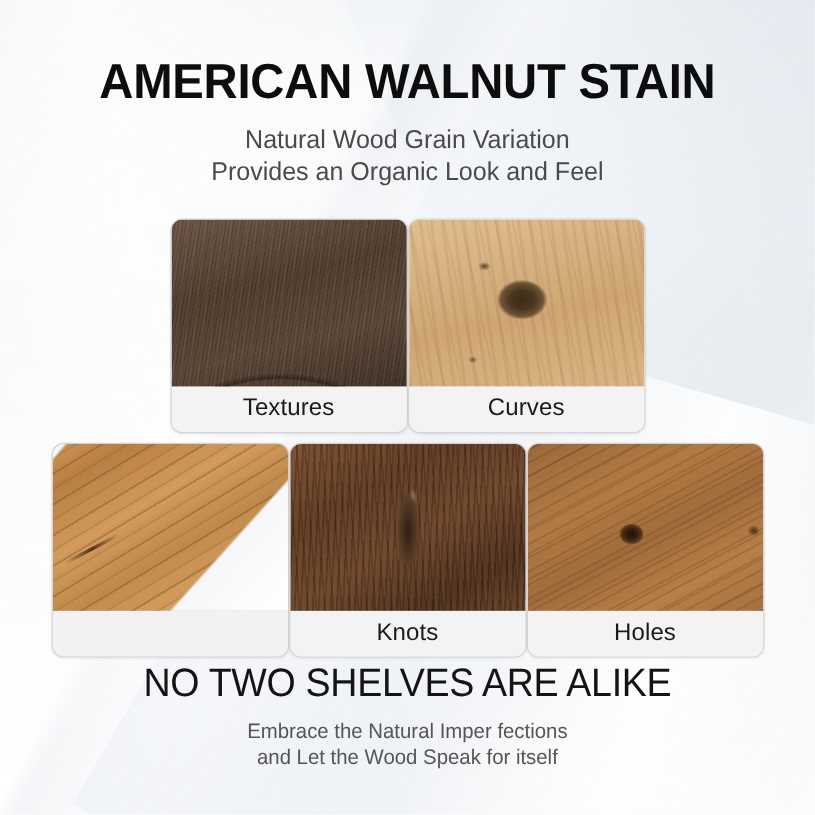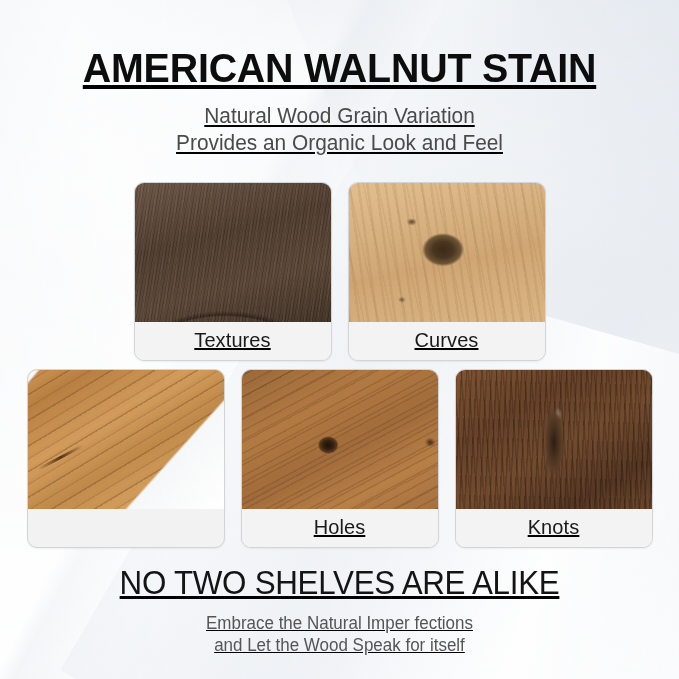--- a/index.html
+++ b/index.html
@@ -58,21 +58,21 @@
     background: linear-gradient(100deg, rgba(226,231,238,0.0) 0%, rgba(222,228,236,0.55) 50%, rgba(226,231,238,0.0) 100%);
     transform: rotate(30deg);
   }
   .sheen-c {
     left: 40%; bottom: -420px;
     width: 460px; height: 780px;
     background: linear-gradient(90deg, rgba(255,255,255,0) 0%, rgba(255,255,255,0.9) 50%, rgba(255,255,255,0) 100%);
     transform: rotate(16deg);
   }
 
-  .content { position: relative; z-index: 3; text-decoration: underline; }
+  .content { position: relative; z-index: 3; }
 
   
   .title-main {
     text-align: center;
     font-weight: 800;
     font-size: 41px;
     letter-spacing: -0.2px;
     color: #0d0d0d;
     line-height: 1;
     padding-top: 48px;
@@ -87,21 +87,21 @@
     line-height: 1.27;
     margin-top: 14px;
     transform: scaleX(0.97);
   }
   .subtitle div { white-space: nowrap; }
 
   
   .row {
     display: flex;
     justify-content: center;
-    gap: 16px;
+    gap: 0;
   }
   .row-top { margin-top: 24px; }
   .row-bottom { margin-top: 8px; }
 
   .card {
     width: 198px;
     border: 1px solid #d2d4d6;
     border-radius: 10px;
     background: #f2f2f2;
     overflow: hidden;
@@ -221,21 +221,21 @@
         rgba(96,58,26,0.24) 0px, rgba(96,58,26,0.24) 1px,
         rgba(176,124,70,0.12) 2px, rgba(176,124,70,0.12) 4px,
         rgba(205,156,100,0.0) 5px, rgba(205,156,100,0.0) 10px),
       repeating-linear-gradient(-28deg,
         rgba(60,34,14,0.16) 0px, rgba(60,34,14,0.16) 1px,
         rgba(255,255,255,0.0) 2px, rgba(255,255,255,0.0) 19px),
       linear-gradient(-28deg, #a4703f 0%, #b87f46 22%, #a06b3a 45%, #b27a42 68%, #99683a 100%);
   }
 
   
-  .footer-block { margin-top: 18px; }
+  .footer-block { margin-top: 4px; }
 
   .title-sub {
     text-align: center;
     font-size: 33px;
     font-weight: 500;
     color: #141414;
     letter-spacing: -0.3px;
     line-height: 1;
     transform: scaleX(0.95);
   }
@@ -283,27 +283,27 @@
 
     </div>
 
     <div class="row row-bottom">
 
       <div class="card">
         <div class="photo wood-curves"></div>
       </div>
 
       <div class="card">
+        <div class="photo wood-knots"></div>
+        <div class="label">Knots</div>
+      </div>
+
+      <div class="card">
         <div class="photo wood-holes"></div>
         <div class="label">Holes</div>
-      </div>
-
-      <div class="card">
-        <div class="photo wood-knots"></div>
-        <div class="label">Knots</div>
       </div>
 
     </div>
 
     <div class="footer-block">
       <h2 class="title-sub">NO TWO SHELVES ARE ALIKE</h2>
 
       <div class="footer-text">
         <div>Embrace the Natural Imper fections</div>
         <div>and Let the Wood Speak for itself</div>

